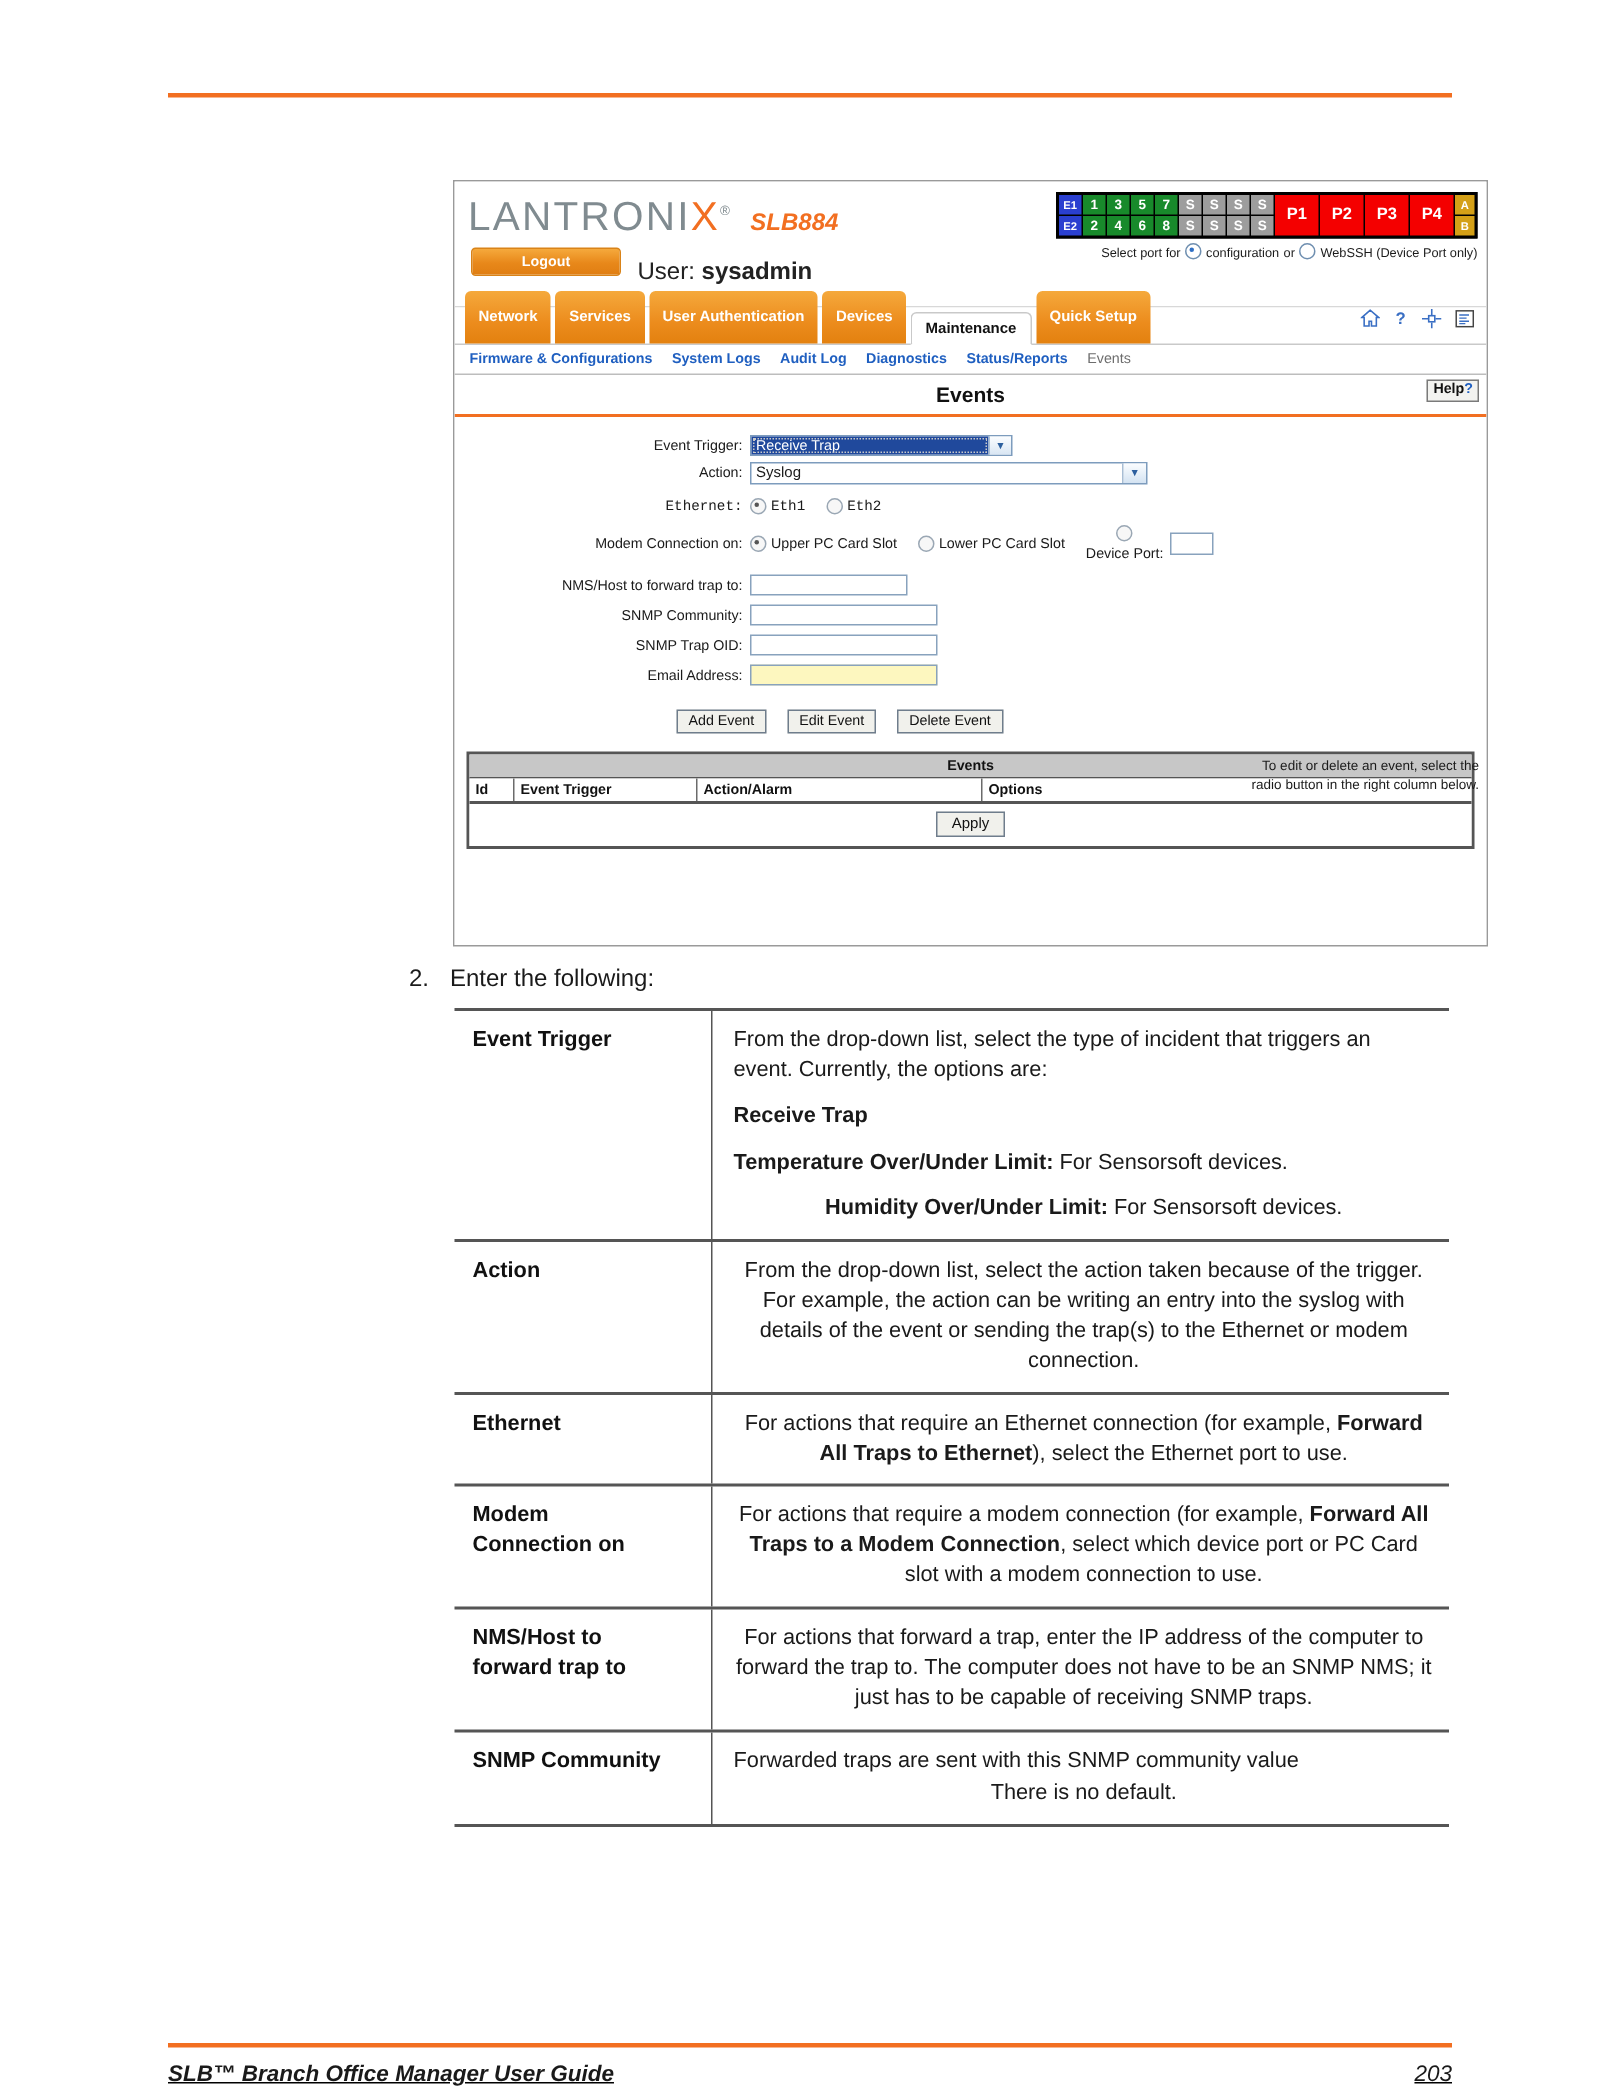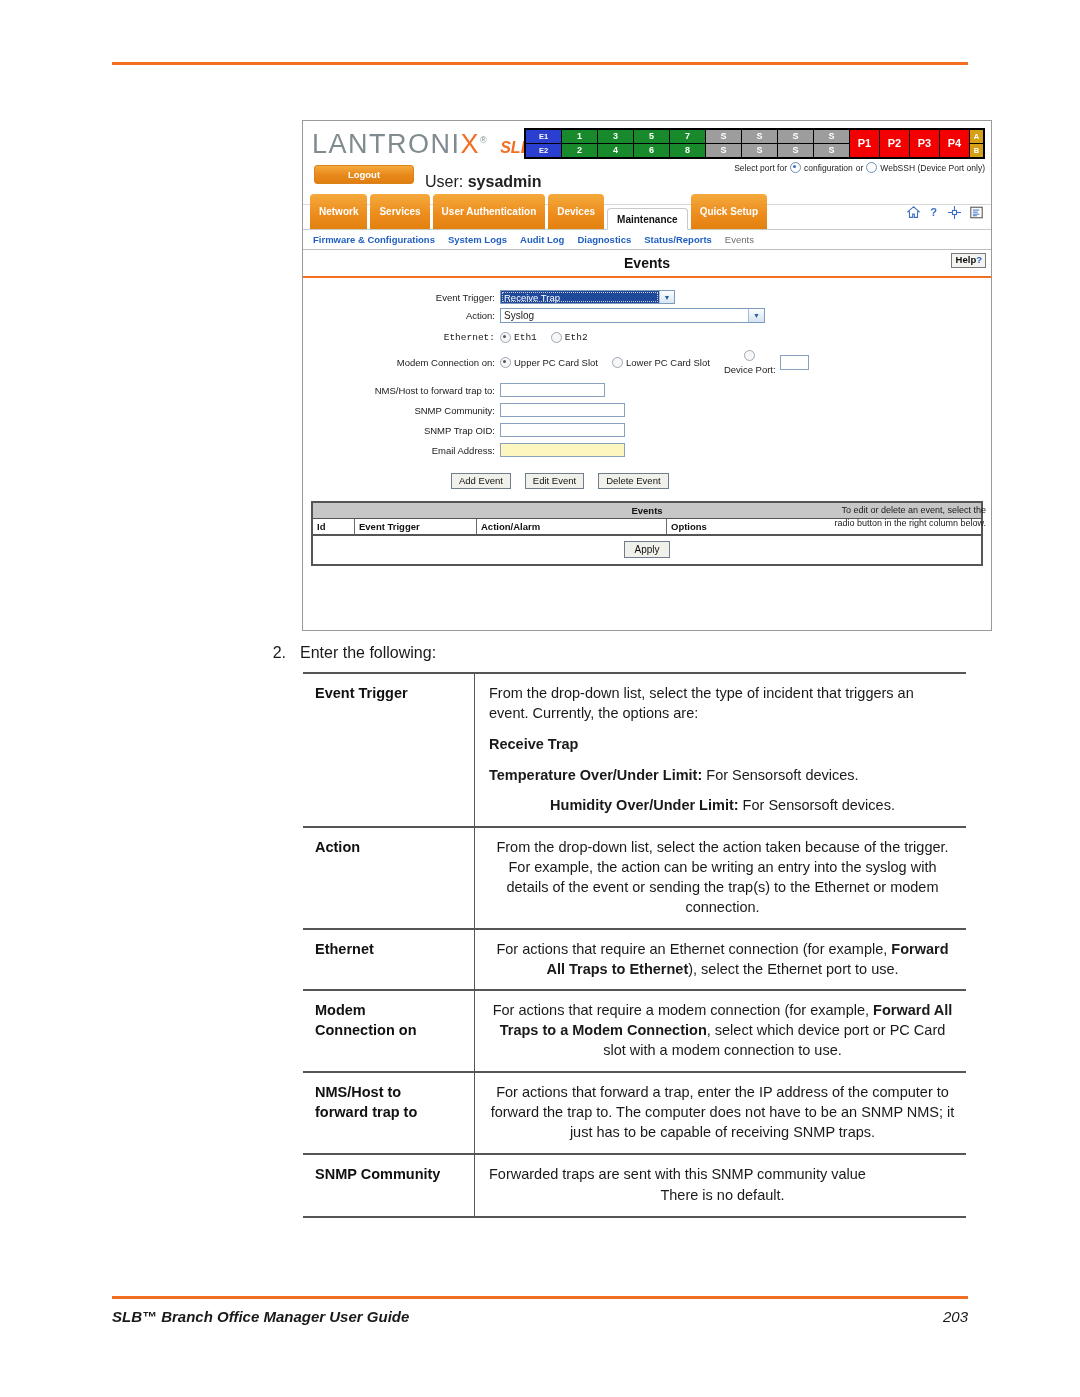--- a/index.html
+++ b/index.html
@@ -34,22 +34,23 @@
   #page-header .hdr-rule {
     margin-top: 6px;
     height: 3px;
     background: #f26f21;
   }
 
   
   #page-footer {
     position: absolute;
     left: 112px;
-    top: 1296px;
+    top: 1362px;
     width: 856px;
+    text-decoration: underline;
   }
   #page-footer .ftr-rule {
     height: 3px;
     background: #f26f21;
   }
   #page-footer .ftr-row {
     margin-top: 9px;
     display: flex;
     justify-content: space-between;
     align-items: baseline;
@@ -138,21 +139,21 @@
     top: 7px;
     background: #000;
     border: 1px solid #000;
     padding: 1px;
     display: flex;
     gap: 1px;
   }
   .pm-col { display: flex; flex-direction: column; gap: 1px; }
   .pm-group { display: flex; gap: 1px; }
   .pm-cell {
-    width: 35px;
+    width: 15px;
     height: 13px;
     display: flex;
     align-items: center;
     justify-content: center;
     font-size: 9px;
     font-weight: bold;
     color: #fff;
     cursor: pointer;
     line-height: 1;
   }
@@ -453,21 +454,21 @@
     font-size: 9.5px;
     font-weight: bold;
     color: #111;
   }
   .et-head > div {
     padding: 2px 4px;
     border-right: 1px solid #6b6b6b;
     box-sizing: border-box;
   }
   .et-head > div:last-child { border-right: none; }
-  .et-c-id { width: 42px; }
+  .et-c-id { width: 30px; }
   .et-c-trigger { width: 122px; }
   .et-c-action { width: 190px; }
   .et-c-options { flex: 1; }
   .et-foot {
     background: #ffffff;
     border-top: 2px solid #555;
     padding: 5px 0 6px 0;
     display: flex;
     justify-content: center;
   }

